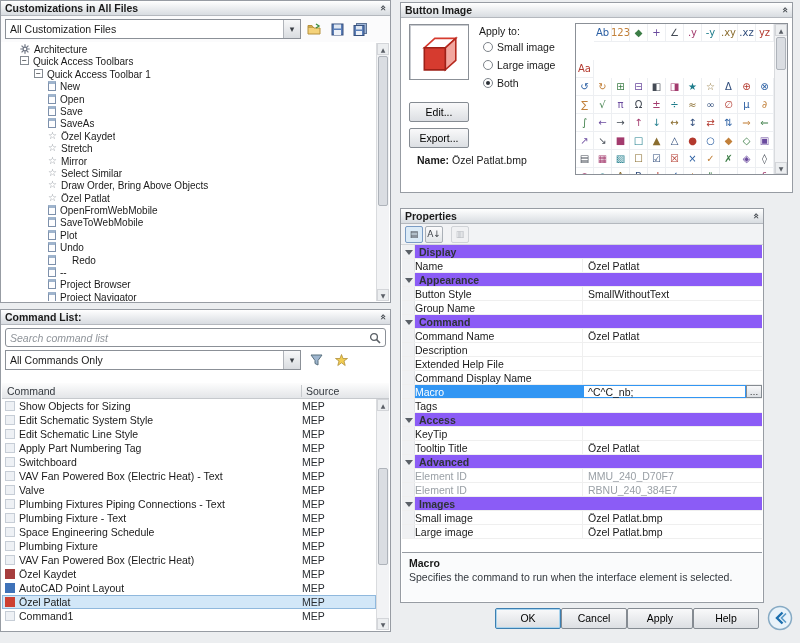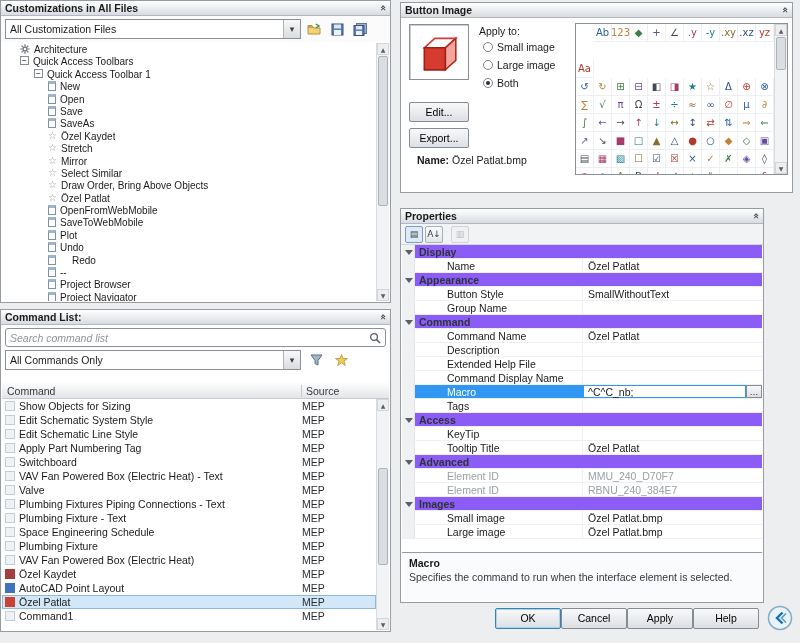--- a/index.html
+++ b/index.html
@@ -94,21 +94,21 @@
              border:1px solid #aab0b7; background:linear-gradient(#fbfbfc,#e2e5e8); border-radius:2px; cursor:pointer; }
   .ptb-btn.pressed { background:#dcebf7; border-color:#7a9cc4; }
   .ptb-btn.disabled { color:#b7bbc0; border-color:#d0d3d7; background:#f0f1f3; margin-left:6px; }
   .pgrid { position:absolute; top:36px; left:1px; right:1px; bottom:51px; overflow:hidden; background:#fff; }
   .prow { height:14px; display:flex; align-items:stretch; border-bottom:1px solid #efefef; font-size:10.5px; }
   .pgut { width:13px; background:#f0f1f3; border-right:1px solid #e2e4e7; position:relative; flex:0 0 auto; }
   .pcat { background:#8b5cf6; font-weight:bold; color:#2e3338; }
   .pcat .pgut::after { content:''; position:absolute; left:3px; top:5px; border-left:4px solid transparent;
                        border-right:4px solid transparent; border-top:5px solid #5a6067; }
   .pcat-label { display:flex; align-items:center; padding-left:4px; }
-  .pname { width:168px; display:flex; align-items:center; padding-left:32px; border-right:1px solid #efefef;
+  .pname { width:168px; display:flex; align-items:center; padding-left:0; border-right:1px solid #efefef;
            white-space:nowrap; overflow:hidden; }
   .pval { flex:1; display:flex; align-items:center; padding-left:5px; white-space:nowrap; overflow:hidden; }
   .muted { color:#9aa0a6; }
   .prow.psel .pname { background:#3296f3; color:#fff; border-right-color:#3296f3; }
   .prow.psel .pval { box-shadow:inset 0 0 0 1px #3296f3; }
   .pell { width:16px; display:flex; align-items:center; justify-content:center; border:1px solid #858b92;
           background:linear-gradient(#f9f9fa,#dcdfe3); font-size:9px; cursor:pointer; flex:0 0 auto; }
   .pdesc { position:absolute; left:1px; right:1px; bottom:1px; height:49px; background:#fafbfc;
            border-top:1px solid #979ca3; padding:4px 7px; }
   .pdesc-title { font-weight:bold; font-size:10.5px; margin-bottom:2px; }

